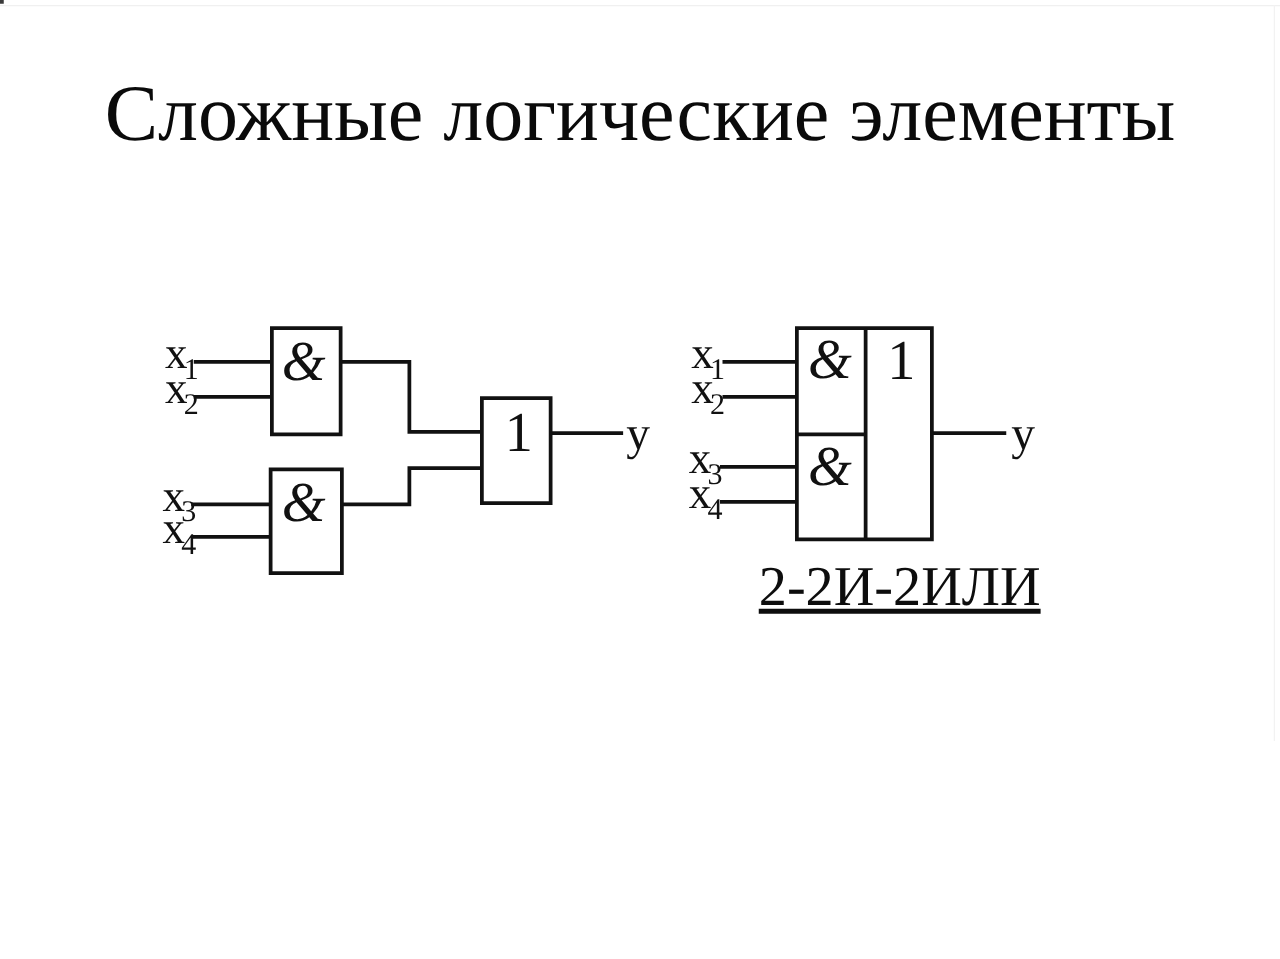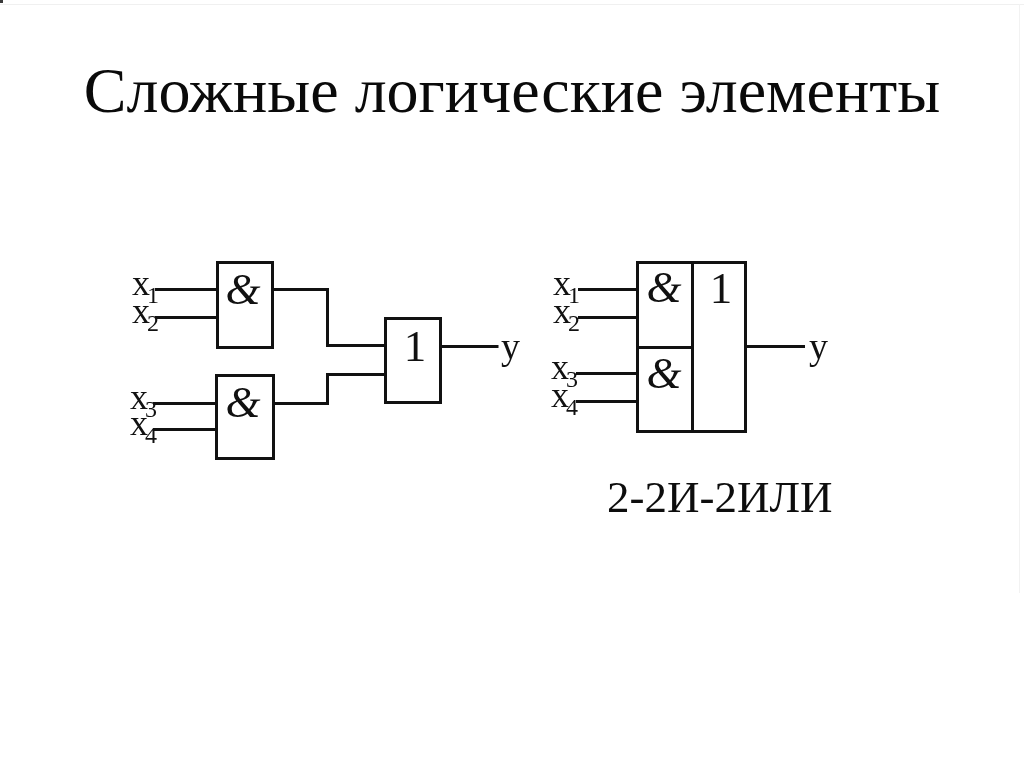--- a/index.html
+++ b/index.html
@@ -23,22 +23,22 @@
   }
   svg.circuits{position:absolute;left:0;top:0;}
   .box{fill:#ffffff;stroke:#111111;stroke-width:3;}
   .wire{fill:none;stroke:#111111;stroke-width:3;}
   .gate-sym{font-size:45px;font-style:italic;fill:#111111;text-anchor:middle;}
   .gate-num{font-size:45px;fill:#111111;text-anchor:middle;}
   .pin{font-size:36px;fill:#111111;}
   .pin-sub{font-size:24px;fill:#111111;}
   .out-lbl{font-size:38px;fill:#111111;}
   .caption{
-    position:absolute;left:607px;top:472px;
-    font-size:45px;line-height:50px;color:#0d0d0d;white-space:nowrap;
+    position:absolute;left:607px;top:444px;
+    font-size:45px;line-height:50px;color:#0d0d0d;white-space:nowrap;text-decoration:underline;
   }
   .caption sub{font-size:30px;line-height:0;vertical-align:-9px;}
 </style>
 </head>
 <body>
 
 <div class="slide">
 
   <div class="hairline-top"></div>
   <div class="hairline-right"></div>

